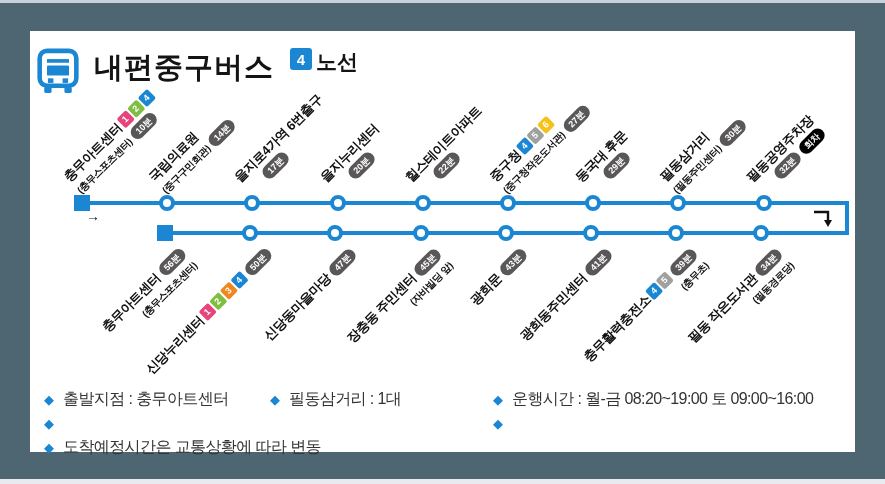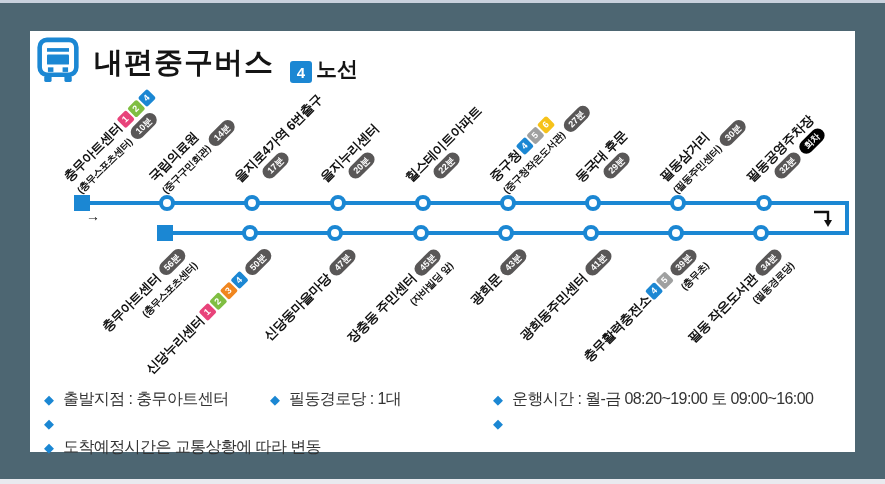--- a/index.html
+++ b/index.html
@@ -6,21 +6,21 @@
   body{
     width:885px;height:484px;position:relative;overflow:hidden;
     background:#4d6672;
     font-family:"Liberation Sans","DejaVu Sans",sans-serif;
   }
   .strip-top{position:absolute;top:0;left:0;right:0;height:3px;background:#c9d1dd}
   .strip-bottom{position:absolute;bottom:0;left:0;right:0;height:5px;background:#e9eaef}
   .page{position:absolute;left:30px;top:31px;width:825px;height:421px;background:#ffffff}
 
   
-  .header{position:absolute;left:6px;top:6px;display:flex;align-items:flex-end}
+  .header{position:absolute;left:6px;top:17px;display:flex;align-items:flex-start}
   .bus-icon{width:44px;height:46px;flex:0 0 auto}
   .title{font-size:29px;font-weight:900;color:#141414;letter-spacing:1px;margin-left:14px}
   .route-chip{width:22px;height:22px;background:#1b87d3;color:#fff;font-weight:800;font-size:15px;
     display:flex;align-items:center;justify-content:center;border-radius:3px;margin-left:16px}
   .suffix{font-size:21px;font-weight:800;color:#141414;margin-left:4px}
 
   
   .hline,.vline{position:absolute;background:#1b87d3}
   .hline{height:4px}
   .vline{width:4px}
@@ -178,21 +178,21 @@
         <span class="f-diamond">◆</span>
       </div>
       <div class="f-item">
         <span class="f-diamond">◆</span>
         <span class="f-text">도착예정시간은 교통상황에 따라 변동</span>
       </div>
     </div>
   <div class="fcol fc2" id="fc2">
       <div class="f-item">
         <span class="f-diamond">◆</span>
-        <span class="f-text">필동경로당 : 1대</span>
+        <span class="f-text">필동삼거리 : 1대</span>
       </div>
     </div>
   <div class="fcol fc3" id="fc3">
       <div class="f-item">
         <span class="f-diamond">◆</span>
         <span class="f-text">운행시간 : 월-금 08:20~19:00 토 09:00~16:00</span>
       </div>
       <div class="f-item">
         <span class="f-diamond">◆</span>
       </div>

